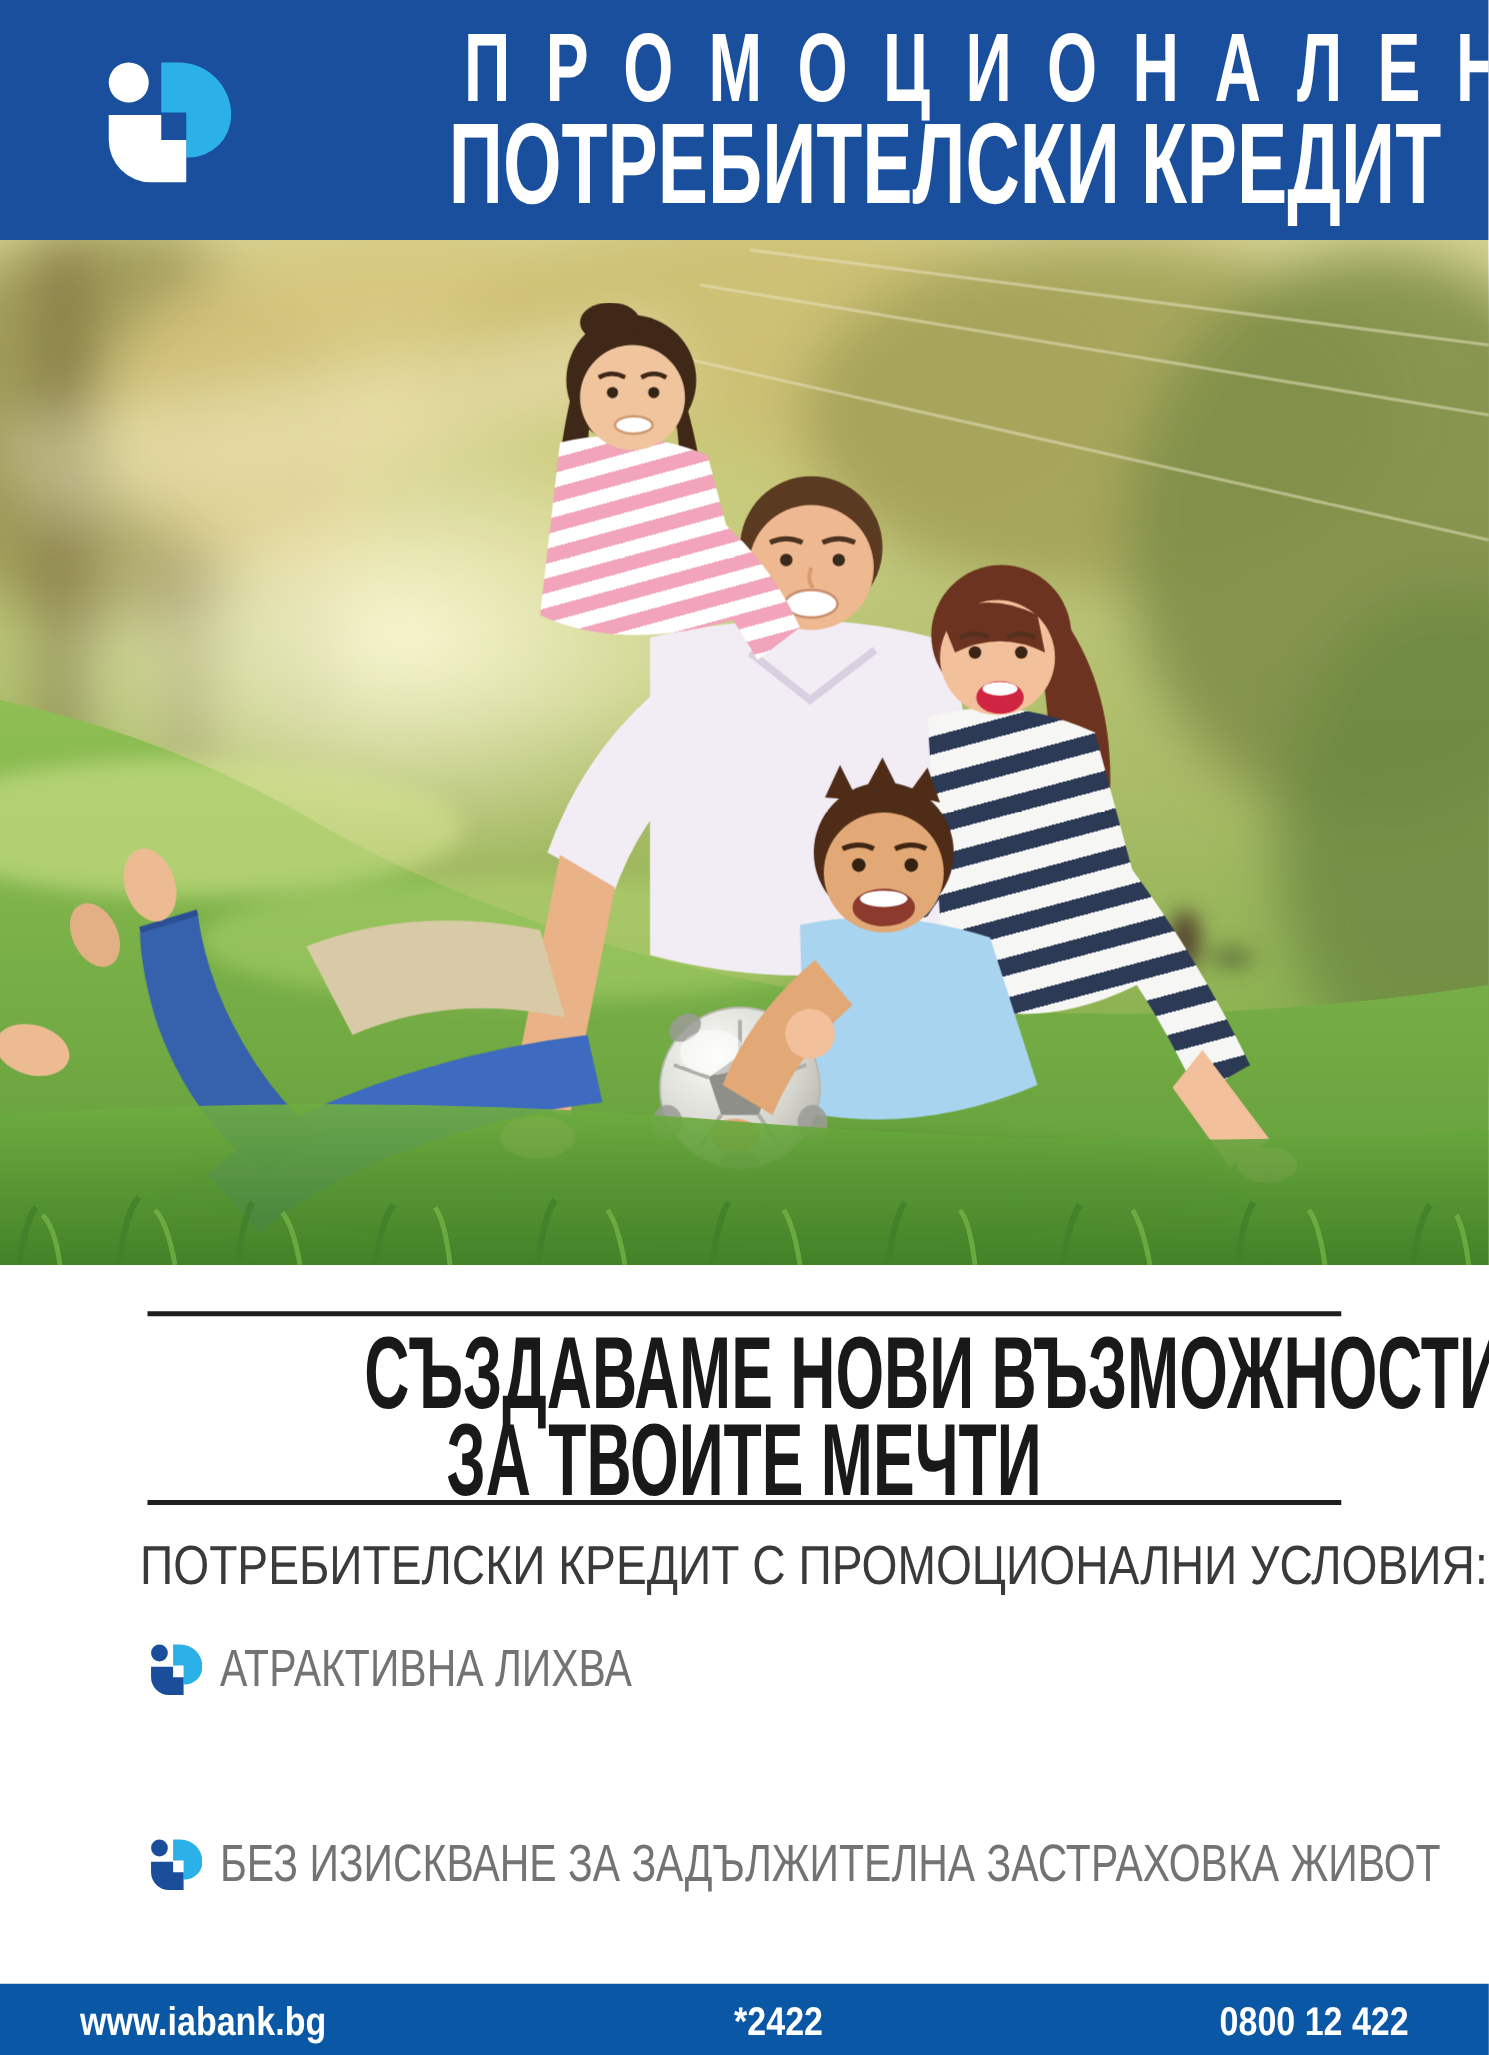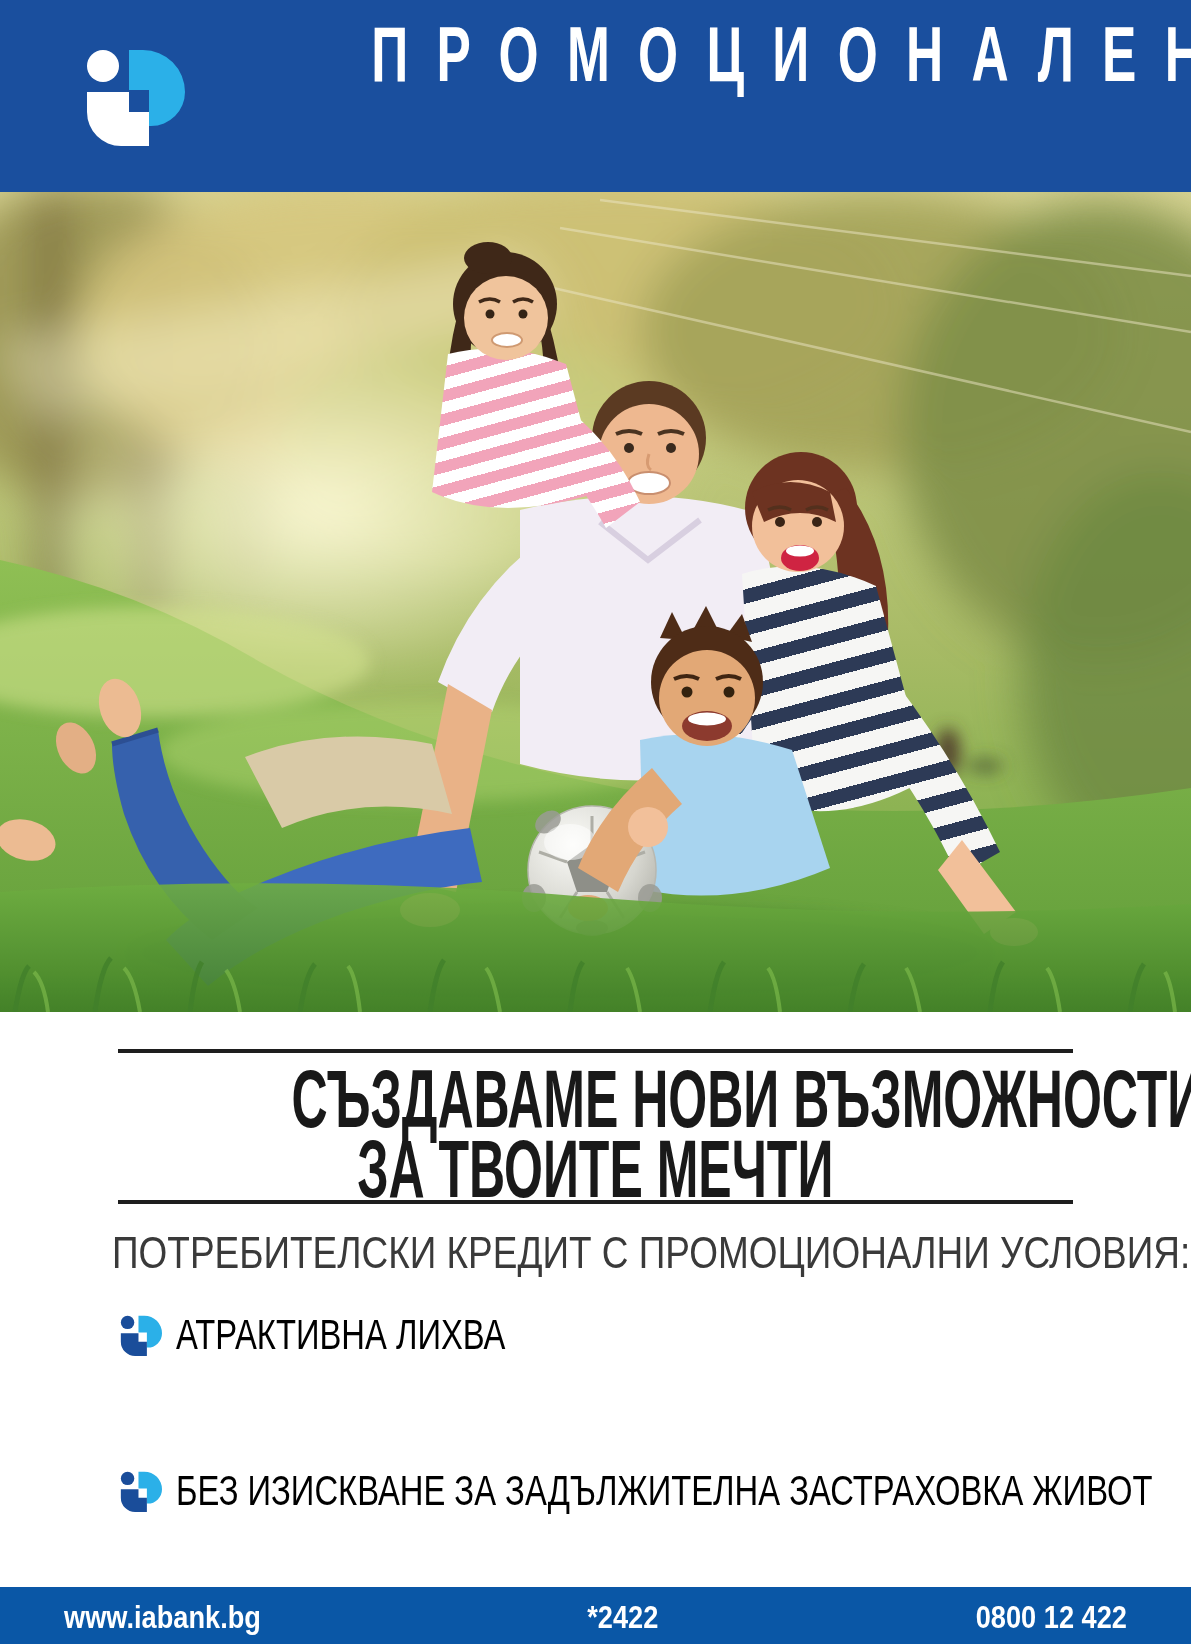--- a/index.html
+++ b/index.html
@@ -28,21 +28,21 @@
   .hl{position:absolute;left:0;right:0;text-align:center;color:#191919;font-weight:700;
       line-height:1;font-size:82px;}
   .hl1{top:46px;}
   .hl2{top:116px;}
   .subhead{position:absolute;left:112px;top:219px;color:#3a3a3a;font-weight:400;
            font-size:44px;line-height:1;}
   .bullet{position:absolute;left:120px;height:46px;display:flex;align-items:center;gap:14px;}
   .b1{top:300px;} .b2{top:378px;} .b3{top:456px;}
   .logo-bullet{width:42px;height:42px;flex:0 0 auto;
                --lg-primary:#1a4d9a;--lg-accent:#2bb0e8;}
-  .bullet-label{color:#000000;font-size:42px;font-weight:400;line-height:1;}
+  .bullet-label{color:#737373;font-size:42px;font-weight:400;line-height:1;}
   
   .footer{position:absolute;left:0;top:1587px;width:1191px;height:59px;background:#0a57a6;
           display:flex;align-items:center;justify-content:space-between;
           padding:0 64px;box-sizing:border-box;}
   .footer span{color:#ffffff;font-weight:700;font-size:32px;line-height:1;}
   
   .lgp{fill:var(--lg-primary,#ffffff);}
   .lga{fill:var(--lg-accent,#2bb0e8);}
 </style>
 </head>
@@ -59,20 +59,21 @@
 </svg>
 
 <div class="page">
 
   <div class="header">
     <svg class="logo-big" viewBox="0 0 100 100">
       <use href="#logo-shape"></use>
     </svg>
     <div class="titles">
       <div class="t1"><span class="cx" style="--sx:.66">ПРОМОЦИОНАЛЕН</span></div>
+      <div class="t2"><span class="cx" style="--sx:.655">ПОТРЕБИТЕЛСКИ КРЕДИТ</span></div>
     </div>
   </div>
 
   <div class="hero">
     <svg viewBox="0 0 1191 820" preserveAspectRatio="none">
       <defs>
         <linearGradient id="bgGrad" x1="0" y1="0" x2="0" y2="1">
           <stop offset="0" stop-color="#d8d494"></stop>
             <stop offset=".3" stop-color="#c2c97e"></stop>
           <stop offset=".55" stop-color="#a8bb66"></stop>

